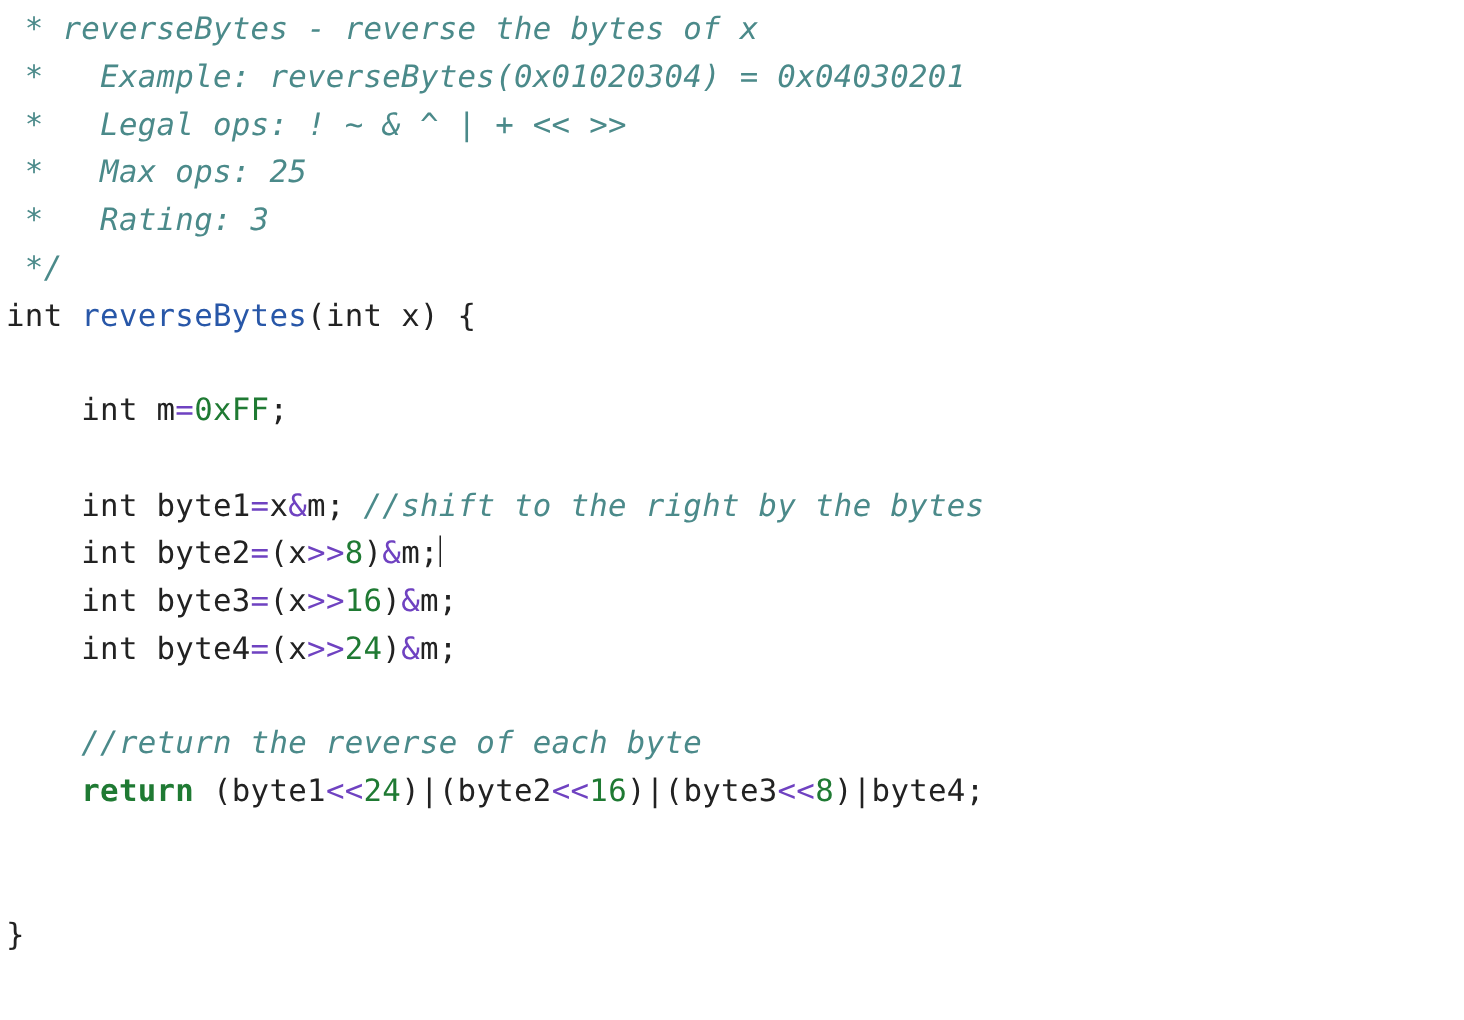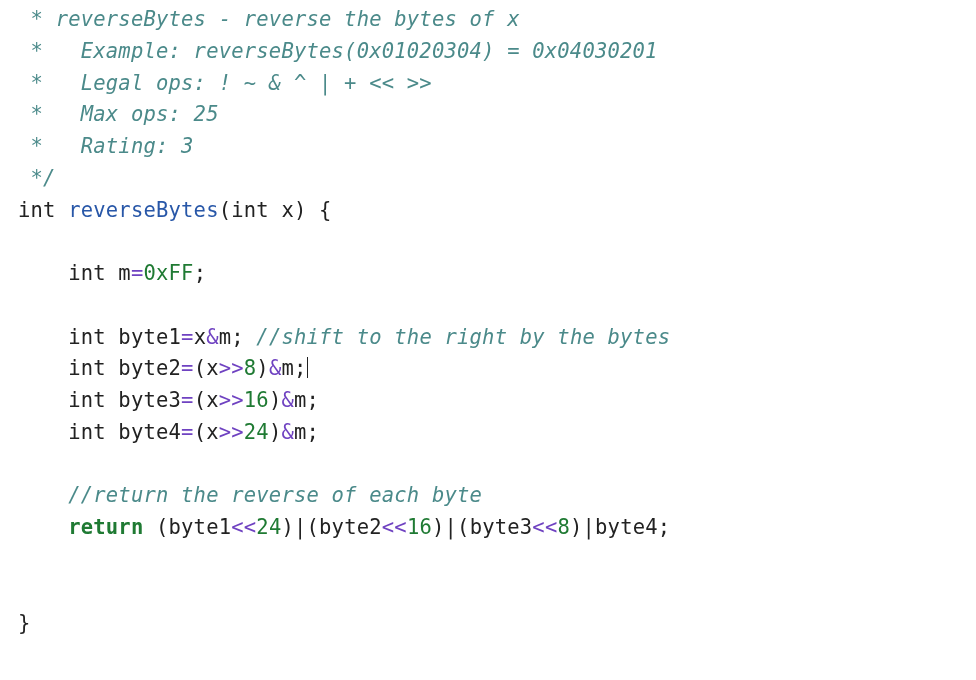--- a/index.html
+++ b/index.html
@@ -2,21 +2,21 @@
 <html><head>
 <meta charset="utf-8">
 <style>
   body {
     margin: 0;
     padding: 0;
     background: #ffffff;
     font-family: "Menlo", "Monaco", "Consolas", monospace;
   }
   .code-block {
-    padding: 4px 8px 4px 18px;
+    padding: 4px 8px 4px 4px;
     font-size: 20.5px;
     line-height: 1.55;
     white-space: pre;
     color: #222;
     letter-spacing: 0.2px;
   }
   .tok-comment { color: #4b8a8a; font-style: italic; }
   .tok-type    { color: #222; }
   .tok-func    { color: #2857a8; }
   .tok-op      { color: #6f42c1; }

